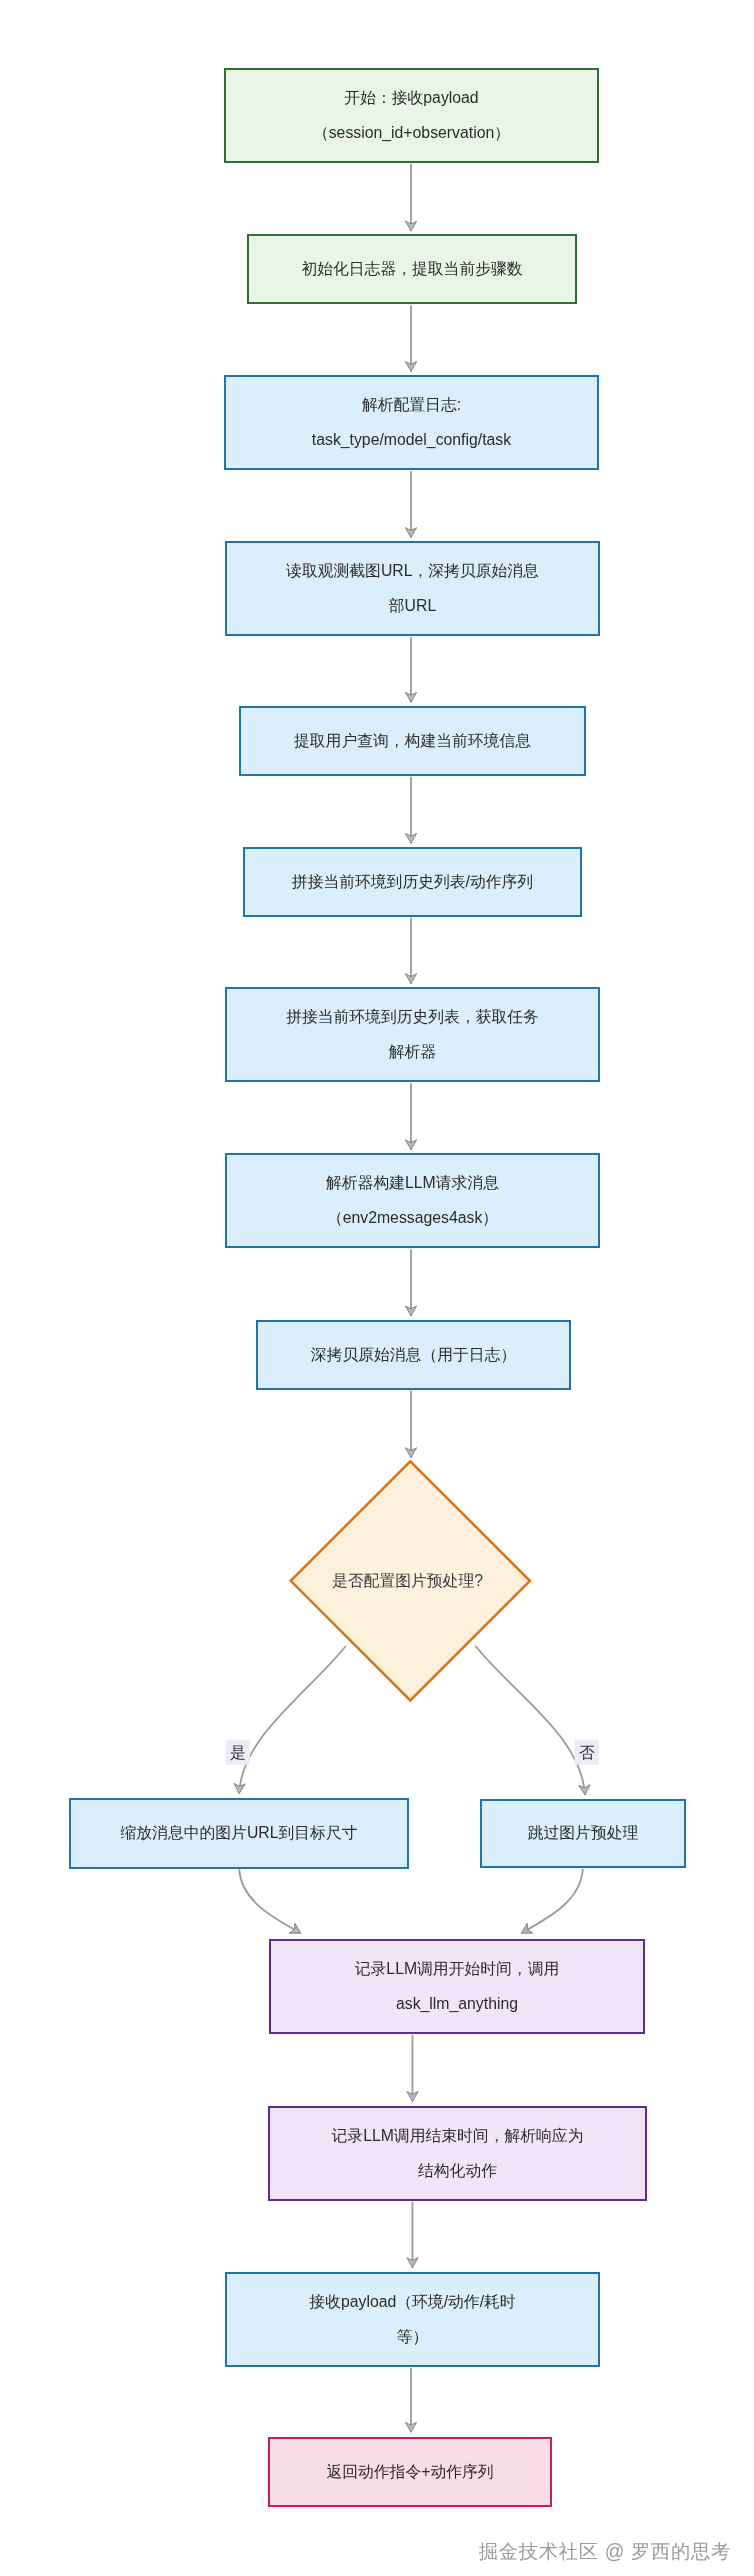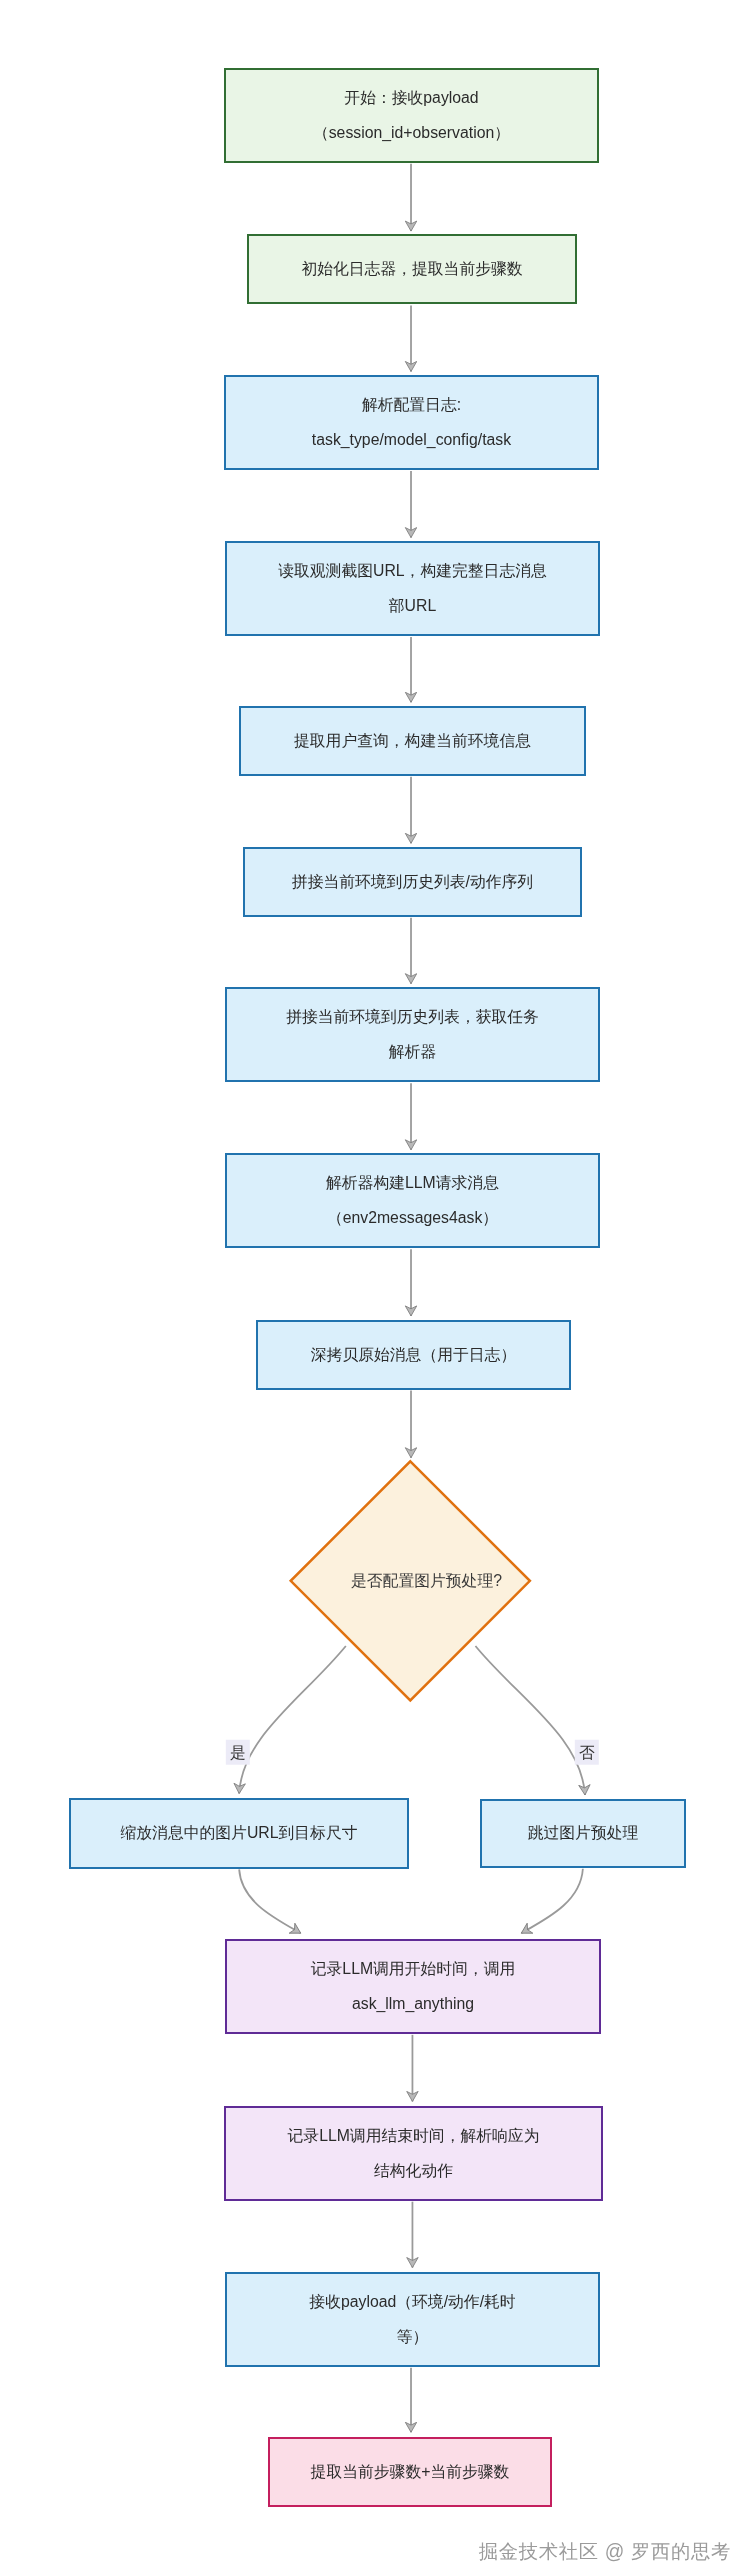--- a/index.html
+++ b/index.html
@@ -10,24 +10,24 @@
   .edges{position:absolute;left:0;top:0;width:754px;height:2576px;}
   .node{
     position:absolute;box-sizing:border-box;
     display:flex;align-items:center;justify-content:center;
     text-align:center;border:2.1px solid #000;
     font-size:15.8px;line-height:2.18;color:#2b2b2b;
     white-space:pre-line;padding:0 24px;
   }
   .green {background:var(--green_fill); border-color:var(--green_border);}
   .blue  {background:var(--blue_fill);  border-color:var(--blue_border);}
-  .purple{background:var(--purple_fill);border-color:var(--purple_border);}
+  .purple{background:var(--purple_fill);border-color:var(--purple_border);margin-left:44px;}
   .pink  {background:var(--pink_fill);  border-color:var(--pink_border);}
   .diamond-label{
-    position:absolute;left:319px;top:1533px;width:215px;height:96px;
+    position:absolute;left:300px;top:1533px;width:215px;height:96px;
     display:flex;align-items:center;justify-content:center;text-align:center;
     font-size:15.8px;color:#3a3a3a;
   }
   .edge-label{
     position:absolute;transform:translate(-50%,-50%);
     background:var(--label_bg);color:#333;
     font-size:15.8px;line-height:1.1;padding:3.6px 4.3px;
   }
   .watermark{
     position:absolute;right:23px;bottom:11.5px;
@@ -76,21 +76,21 @@
   <div class="node green" style="left:247px;top:234px;width:330px;height:70px">
     <span>初始化日志器，提取当前步骤数</span>
   </div>
 
   <div class="node blue" style="left:224px;top:375px;width:375px;height:95px">
     <span>解析配置日志:
 task_type/model_config/task</span>
   </div>
 
   <div class="node blue" style="left:225px;top:541px;width:375px;height:95px">
-    <span>读取观测截图URL，构建完整日志消息
+    <span>读取观测截图URL，深拷贝原始消息
 部URL</span>
   </div>
 
   <div class="node blue" style="left:239px;top:706px;width:347px;height:70px">
     <span>提取用户查询，构建当前环境信息</span>
   </div>
 
   <div class="node blue" style="left:243px;top:847px;width:339px;height:70px">
     <span>拼接当前环境到历史列表/动作序列</span>
   </div>
@@ -133,19 +133,19 @@
     <span>记录LLM调用结束时间，解析响应为
 结构化动作</span>
   </div>
 
   <div class="node blue" style="left:225px;top:2272px;width:375px;height:95px">
     <span>接收payload（环境/动作/耗时
 等）</span>
   </div>
 
   <div class="node pink" style="left:268px;top:2437px;width:284px;height:70px">
-    <span>提取当前步骤数+当前步骤数</span>
+    <span>返回动作指令+动作序列</span>
   </div>
 
   <div class="watermark">掘金技术社区 @ 罗西的思考</div>
 
 </div>
 
 
 </body></html>

